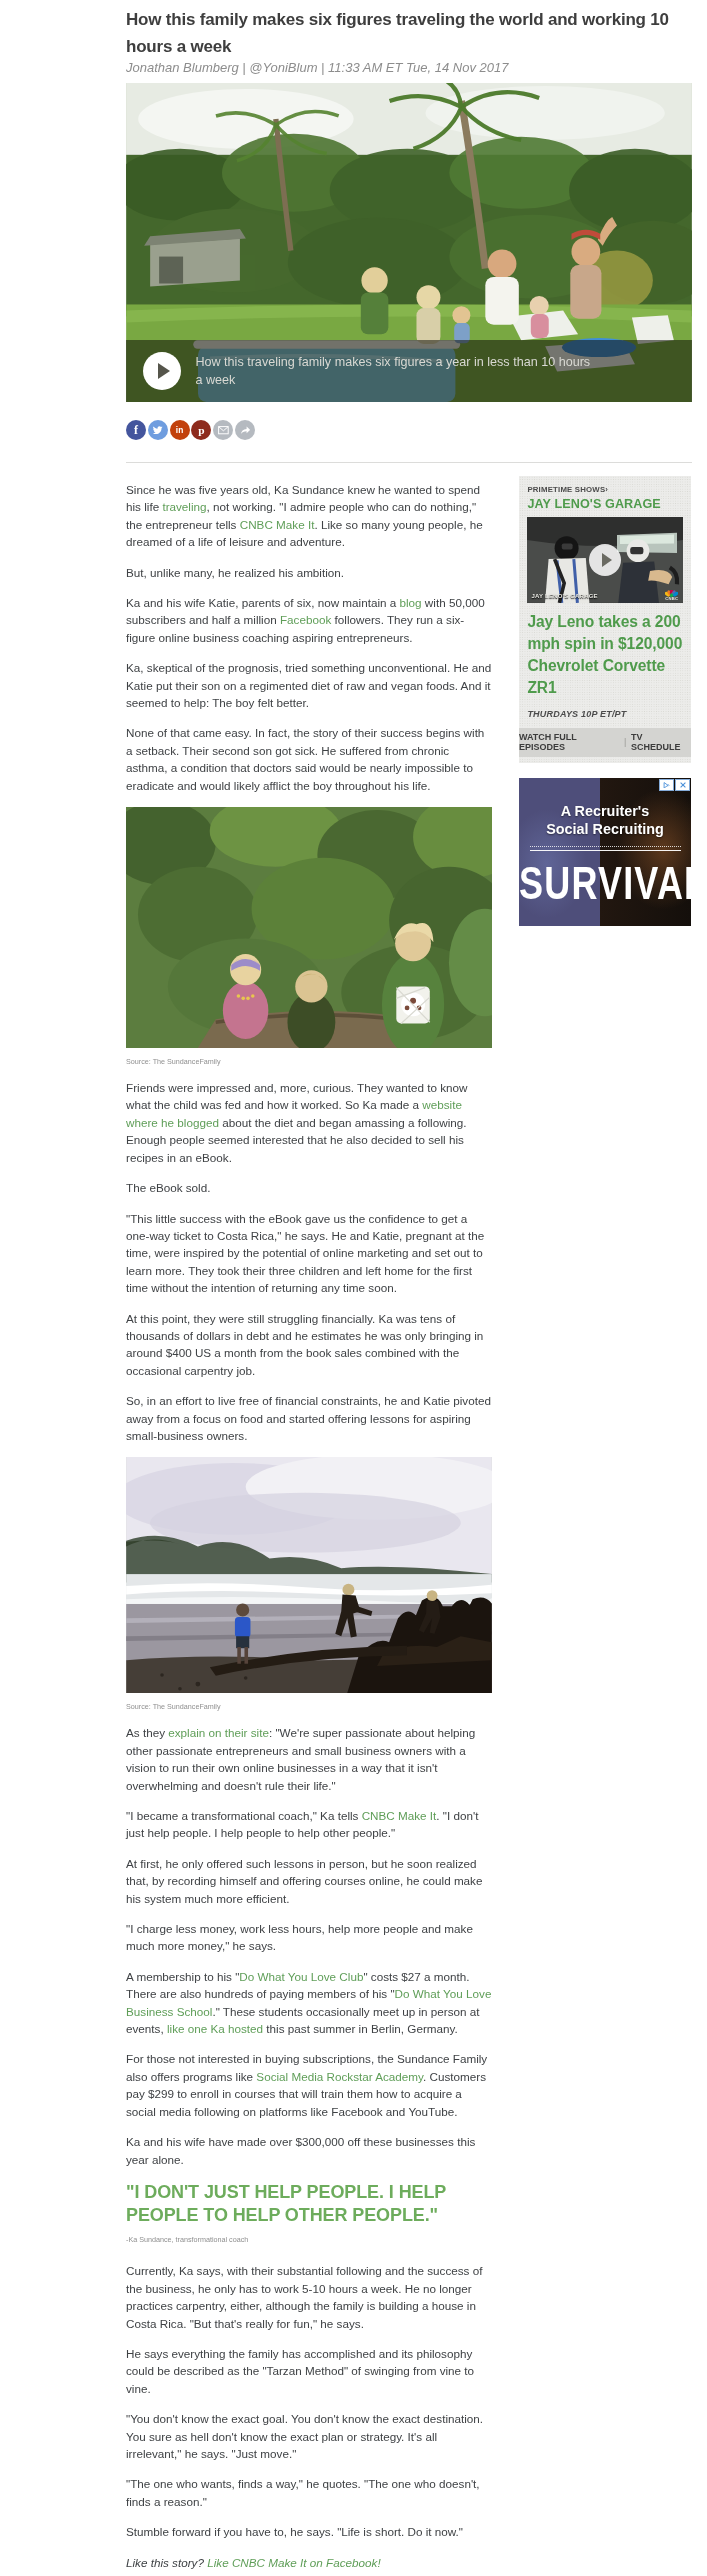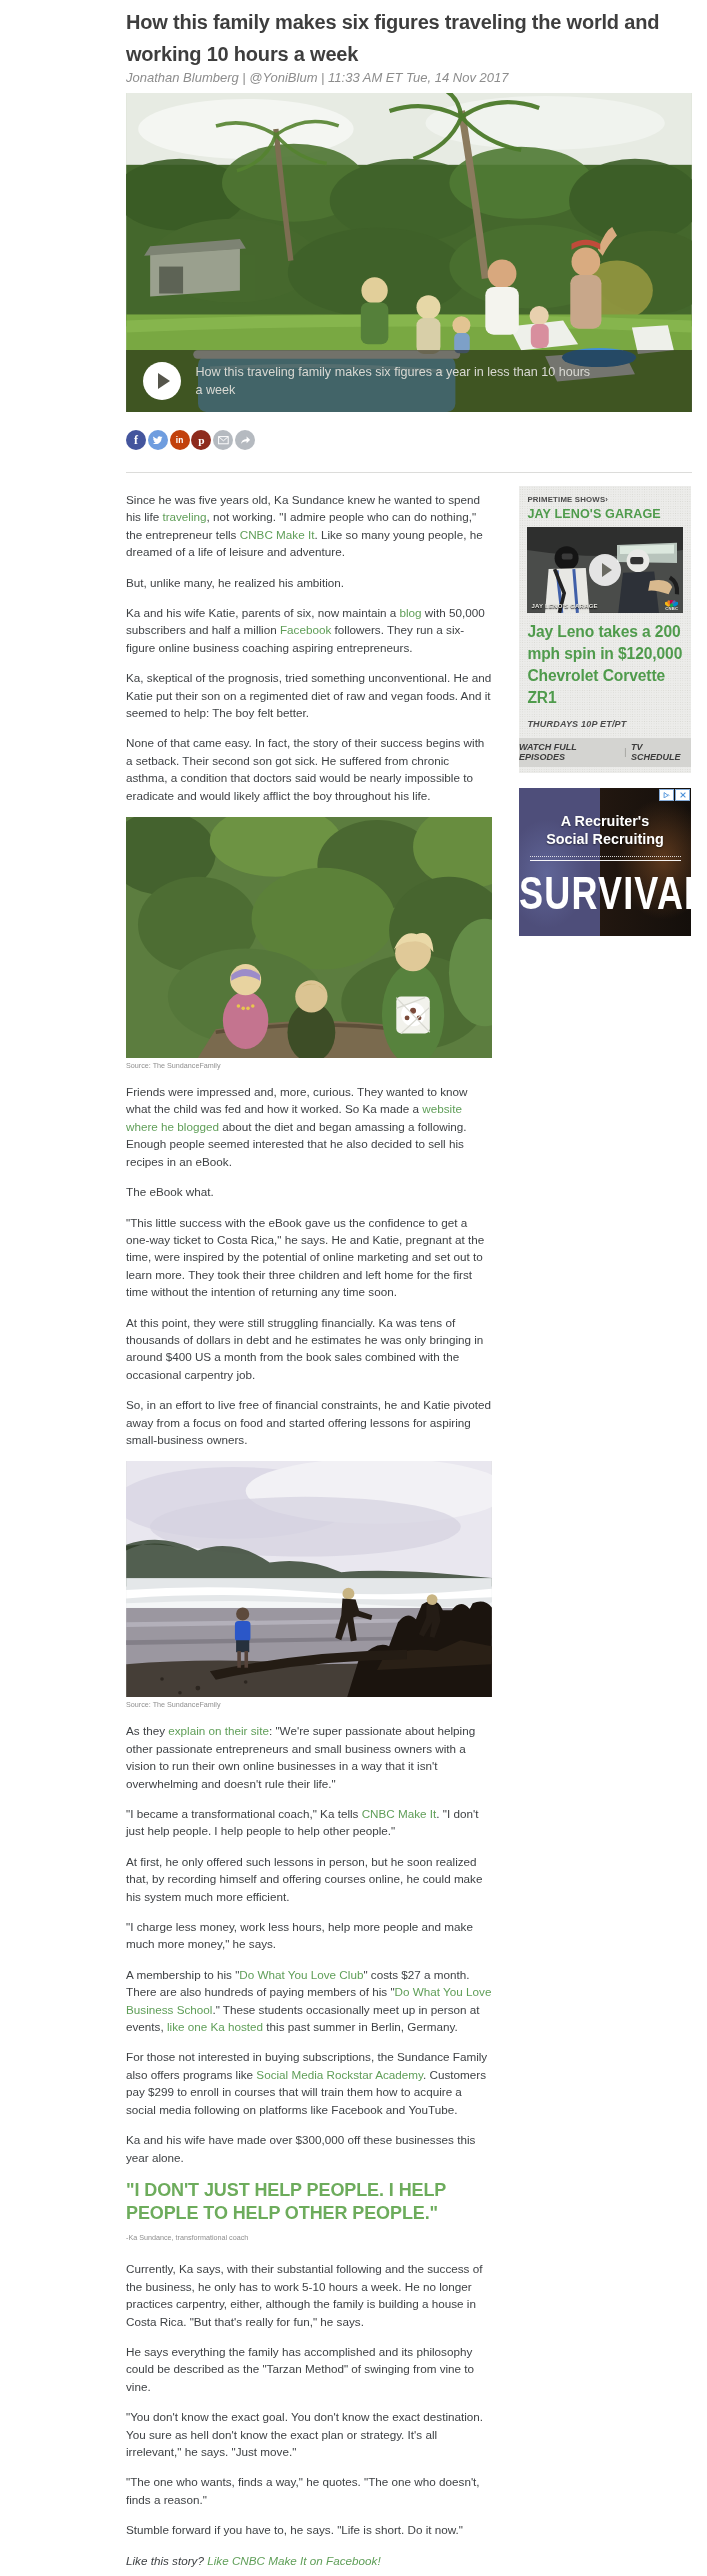--- a/index.html
+++ b/index.html
@@ -1,18 +1,18 @@
 <!DOCTYPE html>
 <html style="font-size:9.6px"><head>
 <meta charset="utf-8">
 <style>
   html,body{margin:0;padding:0;background:#fff;}
   body{width:708px;font-family:"Liberation Sans",sans-serif;color:#3f4245;-webkit-font-smoothing:antialiased;}
   .page{padding:6px 16px 14.4px 126px;box-sizing:border-box;width:708px;}
-  .headline{font-size:20px;line-height:32px;font-weight:bold;color:#3e3e3e;letter-spacing:-0.2px;margin:0;max-width:557px;}
+  .headline{font-size:17px;line-height:27px;font-weight:bold;color:#3e3e3e;letter-spacing:-0.2px;margin:0;max-width:557px;}
   .byline{margin-top:0;font-size:13px;color:#8d8d8d;font-style:italic;}
   
   .hero{margin-top:8.4px;position:relative;width:566px;height:319px;overflow:hidden;background:#cfd8c6;cursor:pointer;}
   .hero svg{display:block;}
   .hero-bar{position:absolute;left:0;right:0;bottom:0;height:62px;background:rgba(16,16,10,0.55);display:flex;align-items:center;padding:0 17px;box-sizing:border-box;}
   .play-btn{width:38px;height:38px;border-radius:50%;background:#fff;position:relative;flex:none;margin-right:14.4px;cursor:pointer;}
   .play-btn::after{content:"";position:absolute;left:15px;top:10.2px;border-left:12.6px solid #55554b;border-top:8.4px solid transparent;border-bottom:8.4px solid transparent;}
   .hero-caption{font-size:12.6px;line-height:18px;color:#d9d9d3;max-width:395px;}
   
   .share-row{margin-top:18px;display:flex;}
@@ -25,37 +25,37 @@
   
   .rule{border:none;border-top:0.6px solid #dcdcda;margin:21.6px 0 0;width:566px;}
   .content-row{display:flex;align-items:flex-start;}
   .article-col{width:366px;padding-top:18px;}
   .para{font-size:11.7px;line-height:17.4px;margin:0 0 13px;color:#3f4245;}
   .lnk{color:#5f9e58;text-decoration:none;}
   .cta{font-style:italic;font-weight:normal;margin-top:3.6px;}
   .inline-figure{margin:3.6px 0 13px;}
   .img-frame{width:366px;position:relative;overflow:hidden;background:#d8d8d2;}
   .img-frame svg{display:block;}
-  .img-caption{font-size:7.2px;color:#8f8f8f;margin-top:3px;}
+  .img-caption{font-size:7.2px;color:#8f8f8f;margin-top:9px;}
   .pullquote{font-size:18px;line-height:23px;font-weight:bold;color:#6dac5c;margin:9.6px 0 8.4px;letter-spacing:-0.1px;}
   .pq-attr{font-size:7.2px;color:#8f8f8f;margin:0 0 18px;}
   
   .sidebar{width:172px;margin-left:27px;padding-top:12.6px;flex:none;}
   .promo{background-color:#ececea;background-image:radial-gradient(#d7d7d2 0.6px,rgba(0,0,0,0) 0.8px);background-size:2.4px 2.4px;padding:9.6px 8.4px 6px;}
   .promo-eyebrow{font-size:7.8px;font-weight:bold;color:#4c4c4c;letter-spacing:0.2px;cursor:pointer;}
   .promo-show{font-size:12.6px;font-weight:bold;color:#4f9b4c;margin-top:3px;letter-spacing:0.1px;cursor:pointer;}
   .promo-thumb{margin-top:6px;height:86px;position:relative;background:linear-gradient(#838683,#2c2d2c);overflow:hidden;cursor:pointer;}
   .thumb-play{position:absolute;left:50%;top:50%;width:32px;height:32px;margin:-16px 0 0 -16px;border-radius:50%;background:rgba(255,255,255,0.85);}
   .thumb-play::after{content:"";position:absolute;left:12.6px;top:8.4px;border-left:10.8px solid #6a6a62;border-top:7.8px solid transparent;border-bottom:7.8px solid transparent;}
   .thumb-watermark{position:absolute;left:4.2px;bottom:4.2px;font-size:6px;font-weight:bold;color:#e9e9e3;letter-spacing:0.2px;text-shadow:0 0.6px 1.2px #000;}
   .thumb-peacock{position:absolute;right:4.2px;bottom:2.4px;text-align:center;line-height:3.6px;}
   .thumb-peacock .net{font-size:4.2px;color:#e9e9e3;font-weight:bold;letter-spacing:0.3px;}
   .promo-headline{font-size:15.6px;line-height:22px;font-weight:bold;color:#4f9b4c;margin-top:7.8px;letter-spacing:-0.1px;cursor:pointer;}
   .promo-sched{font-size:9px;font-weight:bold;color:#4c4c4c;margin-top:10px;letter-spacing:0.2px;font-style:italic;}
-  .watch-bar{margin:9px -8.4px 0;background:#d4d4d1;height:29px;display:flex;align-items:center;justify-content:center;font-size:9px;font-weight:bold;color:#3c3c3c;font-style:italic;}
+  .watch-bar{margin:9px -8.4px 0;background:#d4d4d1;height:29px;display:flex;align-items:center;justify-content:center;font-size:9px;font-weight:bold;color:#3c3c3c;}
   .watch-bar .wlink{color:#3c3c3c;text-decoration:none;cursor:pointer;}
   .watch-sep{margin:0 4.8px;color:#9a9a97;font-weight:normal;}
   
   .ad{margin-top:15px;width:172px;height:148px;position:relative;color:#fff;text-align:center;cursor:pointer;overflow:hidden;
       background:
         radial-gradient(57px 78px at 16% 58%, rgba(110,120,175,0.55), rgba(0,0,0,0) 70%),
         radial-gradient(66px 84px at 84% 48%, rgba(160,95,45,0.5), rgba(0,0,0,0) 72%),
         linear-gradient(90deg,#4e4e7a 0,#4e4e7a 47%,#221710 47%,#140f0b 100%);}
   .ad-line1{margin-top:24px;}
   .ad-line{font-size:14.4px;font-weight:bold;line-height:18px;text-shadow:0 0.6px 1.8px rgba(0,0,0,0.5);}
@@ -233,21 +233,21 @@
       <circle cx="480" cy="324" r="5" fill="#7a4a3a"></circle>
       <circle cx="470" cy="336" r="4" fill="#7a4a3a"></circle>
       <circle cx="490" cy="336" r="4" fill="#7a4a3a"></circle>
       <path d="M452 302 L508 360 M452 320 L500 302 M460 362 L508 318" stroke="#d8d8d0" stroke-width="2"></path>
     </g>
   </svg>
 </div>
           <figcaption class="img-caption">Source: The SundanceFamily</figcaption>
         </figure>
         <p class="para"><span>Friends were impressed and, more, curious. They wanted to know what the child was fed and how it worked. So Ka made a </span><a class="lnk" href="#">website where he blogged</a><span> about the diet and began amassing a following. Enough people seemed interested that he also decided to sell his recipes in an eBook.</span></p>
-        <p class="para"><span>The eBook what.</span></p>
+        <p class="para"><span>The eBook sold.</span></p>
         <p class="para"><span>"This little success with the eBook gave us the confidence to get a one-way ticket to Costa Rica," he says. He and Katie, pregnant at the time, were inspired by the potential of online marketing and set out to learn more. They took their three children and left home for the first time without the intention of returning any time soon.</span></p>
         <p class="para"><span>At this point, they were still struggling financially. Ka was tens of thousands of dollars in debt and he estimates he was only bringing in around $400 US a month from the book sales combined with the occasional carpentry job.</span></p>
         <p class="para"><span>So, in an effort to live free of financial constraints, he and Katie pivoted away from a focus on food and started offering lessons for aspiring small-business owners.</span></p>
         <figure class="inline-figure" style="margin: 3.6px 0px 13px;">
           <div class="img-frame">
   <svg width="366" height="236" viewBox="0 0 612 395" xmlns="http://www.w3.org/2000/svg">
     <rect width="612" height="395" fill="#e9e7ef"></rect>
     <ellipse cx="180" cy="70" rx="200" ry="60" fill="#dcd9e6"></ellipse>
     <ellipse cx="420" cy="50" rx="220" ry="55" fill="#f2f1f5"></ellipse>
     <ellipse cx="300" cy="110" rx="260" ry="50" fill="#d4d2e0" opacity="0.7"></ellipse>

